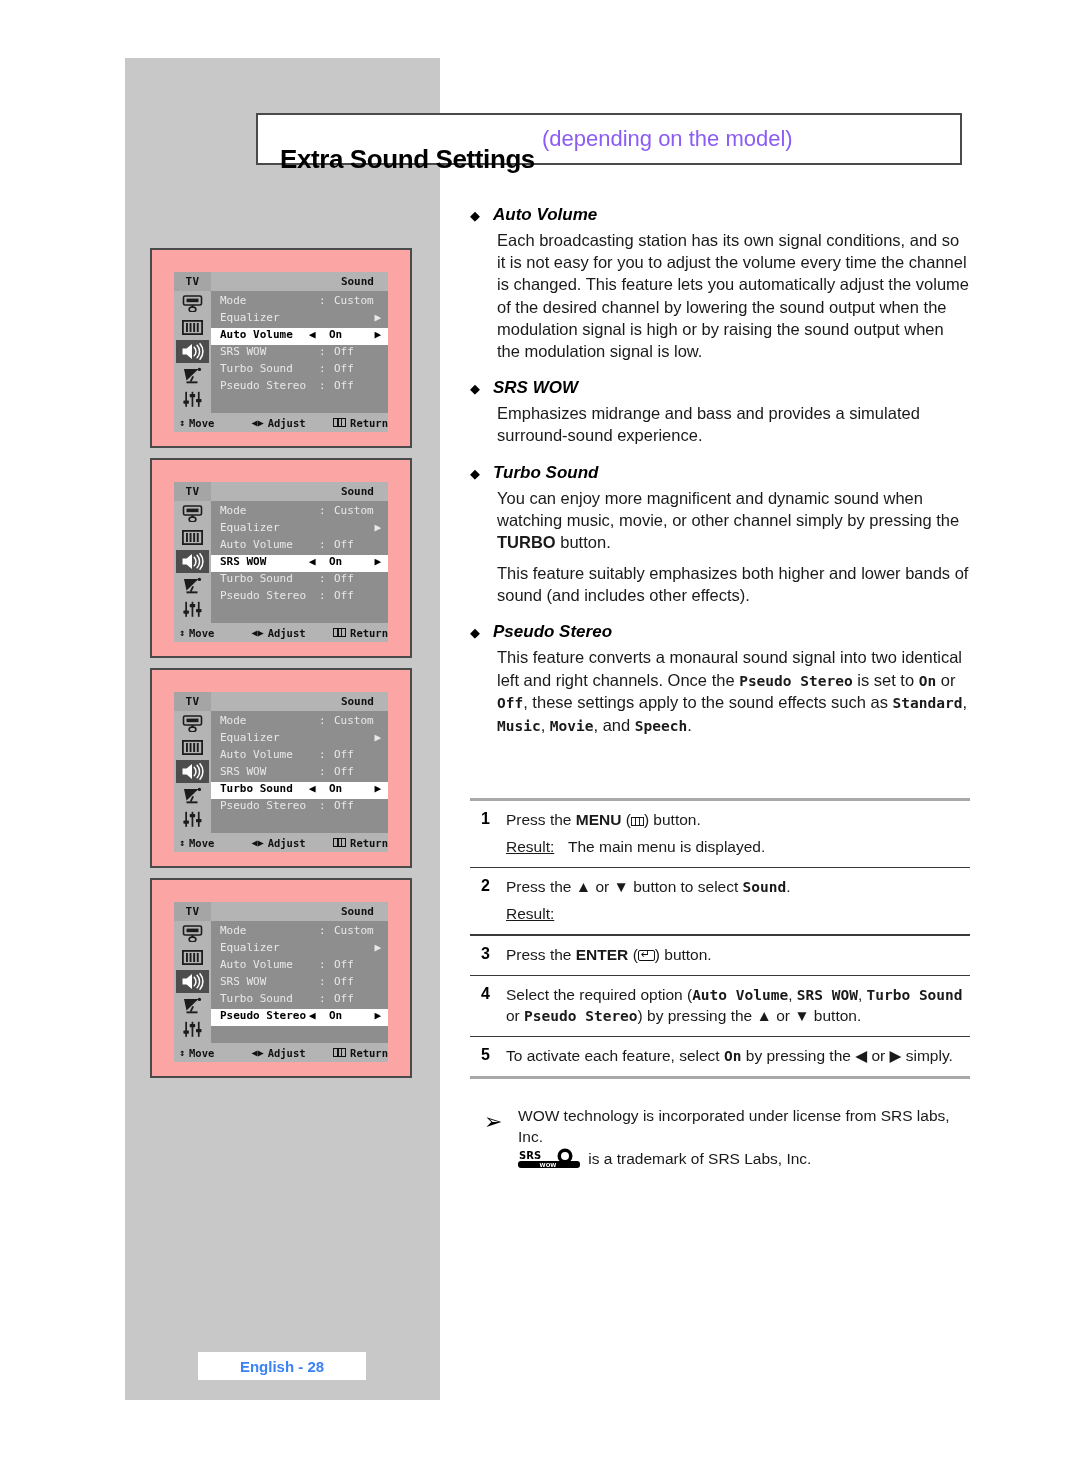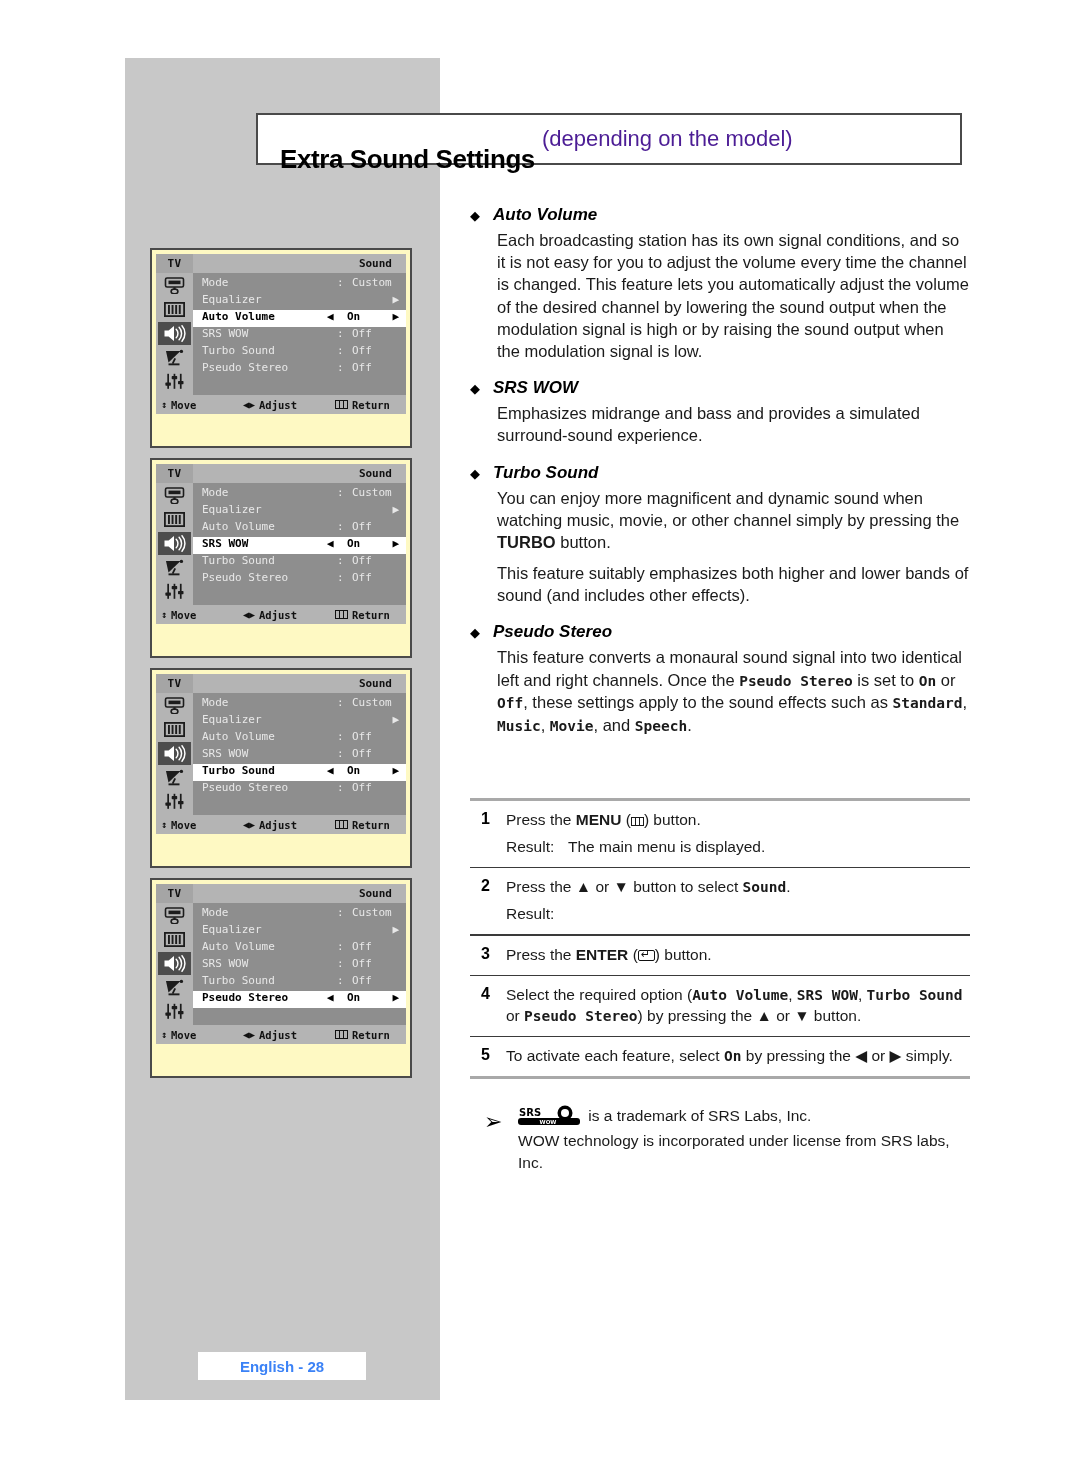--- a/index.html
+++ b/index.html
@@ -35,33 +35,33 @@
     font-size: 26px; font-weight: bold;
     letter-spacing: -0.4px;
     margin-left: 22px;
     color: #000;
     white-space: nowrap;
     margin-top: 40px;
   }
   #page-header .title-sub {
     font-size: 22px; font-weight: normal;
     margin-left: 7px;
-    color: #4c1d95;
+    color: #8b5cf6;
     white-space: nowrap;
   }
 
   
   .osd-panel {
     position: absolute;
     left: 150px;
     width: 262px; height: 200px;
-    background: #fef9c3;
+    background: #fca5a5;
     border: 2px solid #4a4a4a;
     box-sizing: border-box;
-    padding: 4px;
+    padding: 22px;
     font-family: "DejaVu Sans Mono", monospace;
   }
   .osd-inner { position: relative; width: 100%; height: 100%; }
 
   .osd-topbar {
     display: flex; height: 19px;
     background: #b4b4b4;
   }
   .osd-tvtag {
     width: 37px;
@@ -204,20 +204,21 @@
     text-align: left;
     padding-left: 11px;
     box-sizing: border-box;
   }
   .step-body { flex: 1; font-size: 15.5px; color: #1a1a1a; line-height: 1.35; }
   .step-body .step-main { margin-bottom: 6px; }
   .step-body .step-main:last-child { margin-bottom: 0; }
   .result-line { display: flex; }
   .result-label {
     width: 62px;
+    text-decoration: underline;
     flex-shrink: 0;
   }
   .result-text { flex: 1; }
   .bold { font-weight: bold; }
 
   .enter-glyph {
     display: inline-block;
     width: 17px; height: 11px;
     border: 1.5px solid #111;
     border-radius: 2px;
@@ -807,27 +808,27 @@
     </div>
   </div>
 
   <div class="step-sep"></div>
 
 </div>
 
 <div id="tm-note">
   <div id="tm-arrow">➢</div>
   <div id="tm-body">
+    <div>WOW technology is incorporated under license from SRS labs, Inc.</div>
     <div><span class="srs-logo"><svg width="62" height="20" viewBox="0 0 62 20">
             <rect x="0" y="2" width="62" height="16" rx="2" fill="#ffffff"></rect>
             <text x="1" y="11" font-family="DejaVu Sans, sans-serif" font-size="10" font-weight="bold" fill="#000">SRS</text>
             <circle cx="47" cy="8" r="7.5" fill="#000"></circle>
             <circle cx="47" cy="8" r="4" fill="#fff"></circle>
             <rect x="0" y="13" width="62" height="7" rx="3" fill="#000"></rect>
             <text x="30" y="19" font-family="DejaVu Sans, sans-serif" font-size="5.5" font-weight="bold" fill="#fff" text-anchor="middle">WOW</text>
           </svg></span><span> is a trademark of SRS Labs, Inc.</span></div>
-    <div>WOW technology is incorporated under license from SRS labs, Inc.</div>
   </div>
 </div>
 
 <div id="footer-badge">
   <span>English - 28</span>
 </div>
 
 </body></html>

